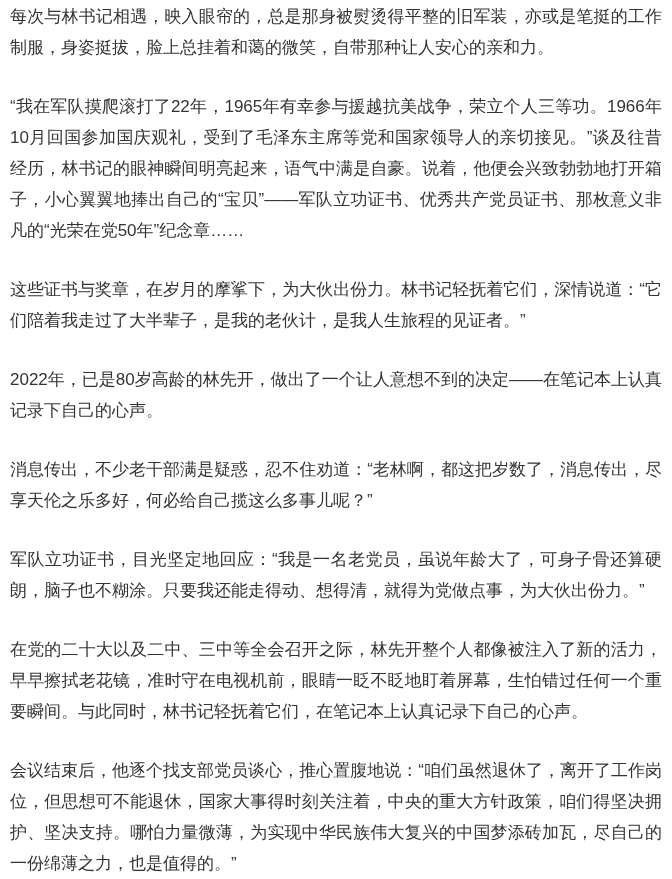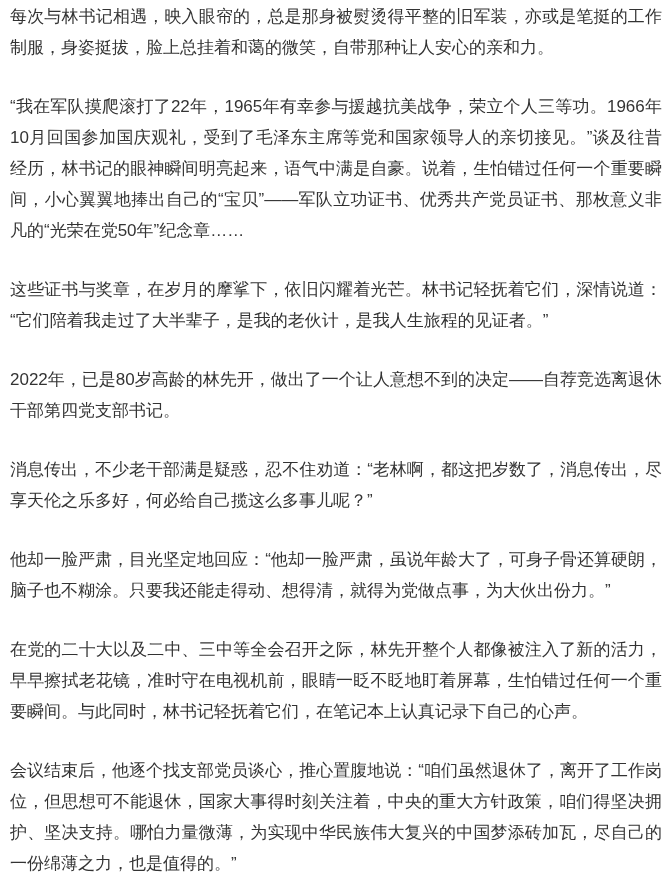--- a/index.html
+++ b/index.html
@@ -28,20 +28,20 @@
   }
   .article p:last-child {
     margin-bottom: 10px;
   }
 </style>
 </head>
 <body>
 
 <div class="article">
   <p>每次与林书记相遇，映入眼帘的，总是那身被熨烫得平整的旧军装，亦或是笔挺的工作制服，身姿挺拔，脸上总挂着和蔼的微笑，自带那种让人安心的亲和力。</p>
-  <p>“我在军队摸爬滚打了22年，1965年有幸参与援越抗美战争，荣立个人三等功。1966年10月回国参加国庆观礼，受到了毛泽东主席等党和国家领导人的亲切接见。”谈及往昔经历，林书记的眼神瞬间明亮起来，语气中满是自豪。说着，生怕错过任何一个重要瞬间，小心翼翼地捧出自己的“宝贝”——军队立功证书、优秀共产党员证书、那枚意义非凡的“光荣在党50年”纪念章……</p>
-  <p>这些证书与奖章，在岁月的摩挲下，依旧闪耀着光芒。林书记轻抚着它们，深情说道：“它们陪着我走过了大半辈子，是我的老伙计，是我人生旅程的见证者。”</p>
-  <p>2022年，已是80岁高龄的林先开，做出了一个让人意想不到的决定——自荐竞选离退休干部第四党支部书记。</p>
+  <p>“我在军队摸爬滚打了22年，1965年有幸参与援越抗美战争，荣立个人三等功。1966年10月回国参加国庆观礼，受到了毛泽东主席等党和国家领导人的亲切接见。”谈及往昔经历，林书记的眼神瞬间明亮起来，语气中满是自豪。说着，他便会兴致勃勃地打开箱子，小心翼翼地捧出自己的“宝贝”——军队立功证书、优秀共产党员证书、那枚意义非凡的“光荣在党50年”纪念章……</p>
+  <p>这些证书与奖章，在岁月的摩挲下，为大伙出份力。林书记轻抚着它们，深情说道：“它们陪着我走过了大半辈子，是我的老伙计，是我人生旅程的见证者。”</p>
+  <p>2022年，已是80岁高龄的林先开，做出了一个让人意想不到的决定——在笔记本上认真记录下自己的心声。</p>
   <p>消息传出，不少老干部满是疑惑，忍不住劝道：“老林啊，都这把岁数了，消息传出，尽享天伦之乐多好，何必给自己揽这么多事儿呢？”</p>
-  <p>他却一脸严肃，目光坚定地回应：“他却一脸严肃，虽说年龄大了，可身子骨还算硬朗，脑子也不糊涂。只要我还能走得动、想得清，就得为党做点事，为大伙出份力。”</p>
+  <p>军队立功证书，目光坚定地回应：“我是一名老党员，虽说年龄大了，可身子骨还算硬朗，脑子也不糊涂。只要我还能走得动、想得清，就得为党做点事，为大伙出份力。”</p>
   <p>在党的二十大以及二中、三中等全会召开之际，林先开整个人都像被注入了新的活力，早早擦拭老花镜，准时守在电视机前，眼睛一眨不眨地盯着屏幕，生怕错过任何一个重要瞬间。与此同时，林书记轻抚着它们，在笔记本上认真记录下自己的心声。</p>
   <p>会议结束后，他逐个找支部党员谈心，推心置腹地说：“咱们虽然退休了，离开了工作岗位，但思想可不能退休，国家大事得时刻关注着，中央的重大方针政策，咱们得坚决拥护、坚决支持。哪怕力量微薄，为实现中华民族伟大复兴的中国梦添砖加瓦，尽自己的一份绵薄之力，也是值得的。”</p>
 </div>
 
 </body></html>

